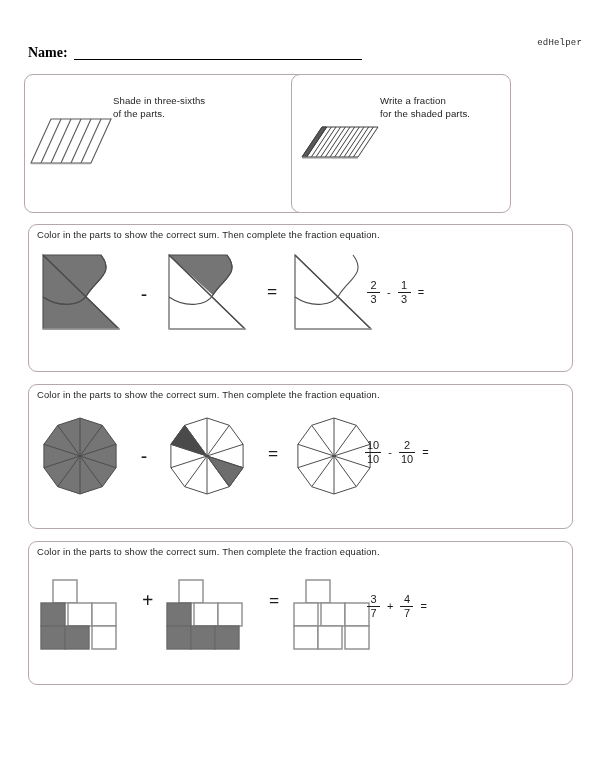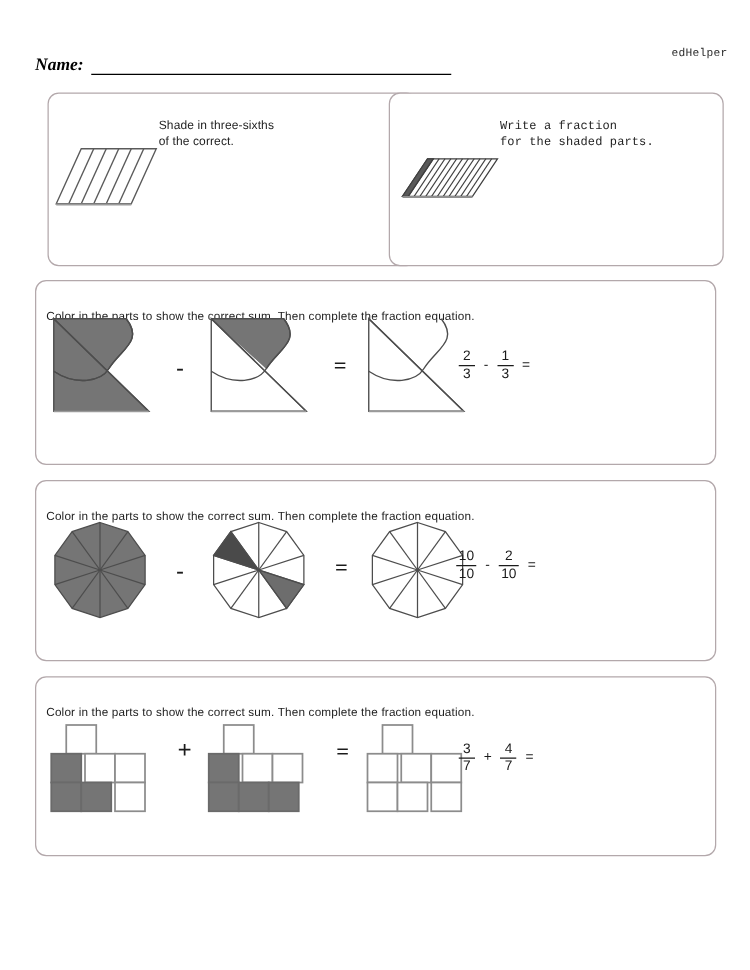--- a/index.html
+++ b/index.html
@@ -25,21 +25,20 @@
     font-size: 9px;
     color: #2b2b2b;
     letter-spacing: .2px;
   }
   .name-row {
     position: absolute;
     top: 46px;
     left: 28px;
     display: flex;
     align-items: center;
-    font-style: italic;
   }
   .name-label {
     font-family: "Liberation Serif", serif;
     font-weight: bold;
     font-size: 14px;
     color: #000;
     line-height: 14px;
   }
   .name-line {
     width: 288px;
@@ -53,31 +52,31 @@
     position: absolute;
     border: 1px solid #b3a8ab;
     border-radius: 9px;
     background: #fff;
     box-sizing: border-box;
   }
 
   .panel-title {
     position: absolute;
     left: 8px;
-    top: 22px;
+    top: 4px;
     font-size: 9.4px;
     color: #1d1d1d;
     letter-spacing: .15px;
     white-space: nowrap;
   }
 
   
   .top-box { top: 74px; height: 139px; }
-  .top-box.left  { left: 38px;  width: 296px; }
-  .top-box.right { left: 311px; width: 268px; font-family: Liberation Mono, monospace; }
+  .top-box.left  { left: 24px;  width: 296px; }
+  .top-box.right { left: 291px; width: 220px; }
 
   .top-prompt {
     position: absolute;
     left: 88px;
     top: 19px;
     font-size: 9.6px;
     line-height: 13px;
     color: #1d1d1d;
     letter-spacing: .1px;
   }
@@ -150,21 +149,21 @@
 <div class="brand">edHelper</div>
 
 <div class="name-row">
   <span class="name-label">Name:</span>
   <span class="name-line"></span>
 </div>
 
 <div class="panel top-box left">
   <div class="top-prompt">
     <span>Shade in three-sixths</span><br>
-    <span>of the correct.</span>
+    <span>of the parts.</span>
   </div>
   <div class="top-figure">
     <svg width="84" height="72" viewBox="0 0 84 72">
       <g stroke="#5a5a5a" stroke-width="1.1" fill="#ffffff">
         <polygon points="20,14 80,14 60,58 0,58" fill="#ffffff"></polygon>
         <line x1="30" y1="14" x2="10" y2="58"></line>
         <line x1="40" y1="14" x2="20" y2="58"></line>
         <line x1="50" y1="14" x2="30" y2="58"></line>
         <line x1="60" y1="14" x2="40" y2="58"></line>
         <line x1="70" y1="14" x2="50" y2="58"></line>

